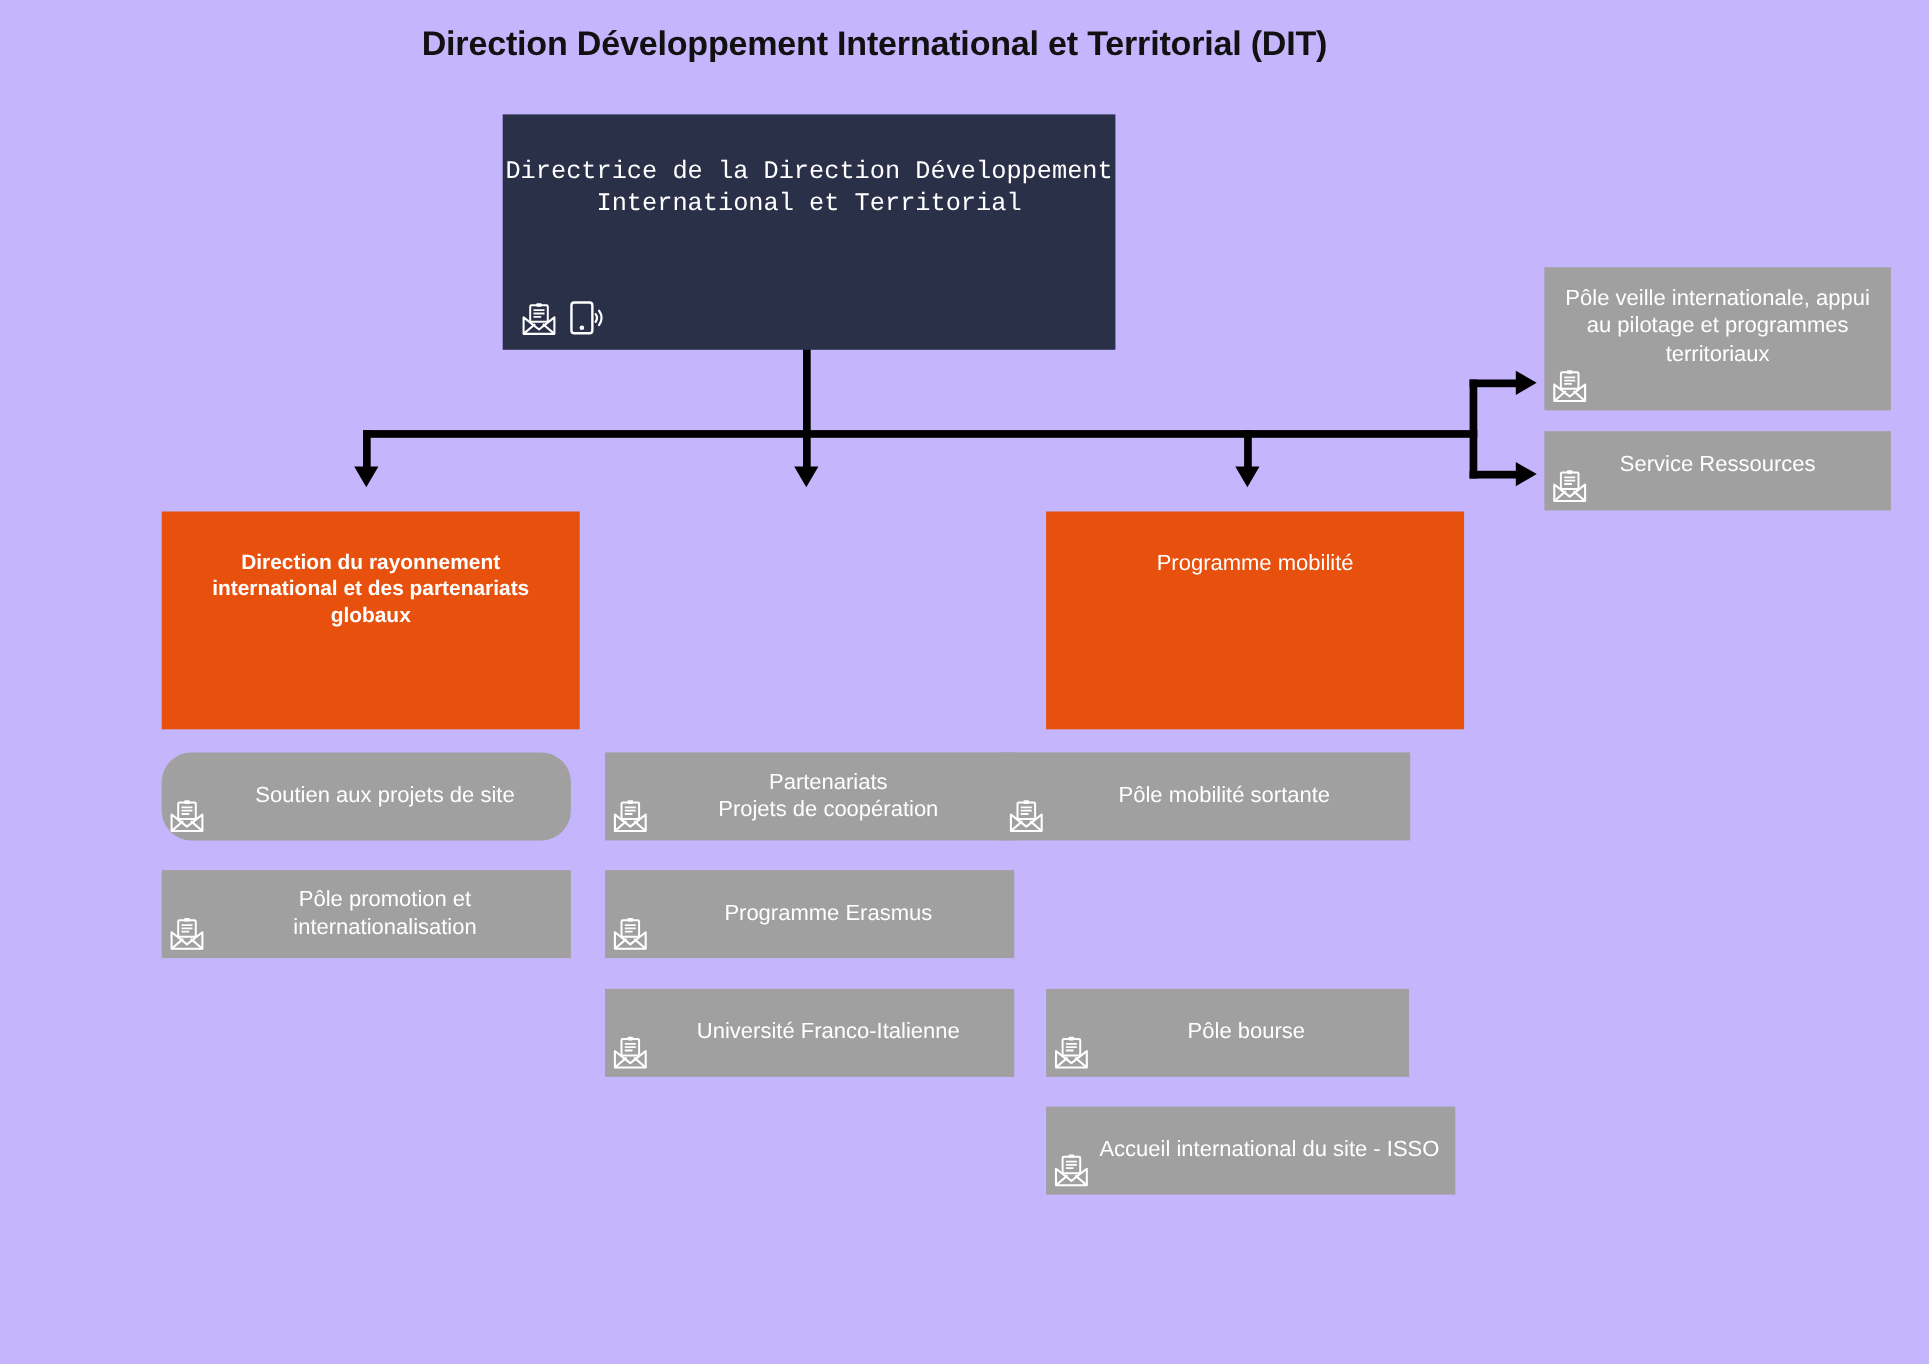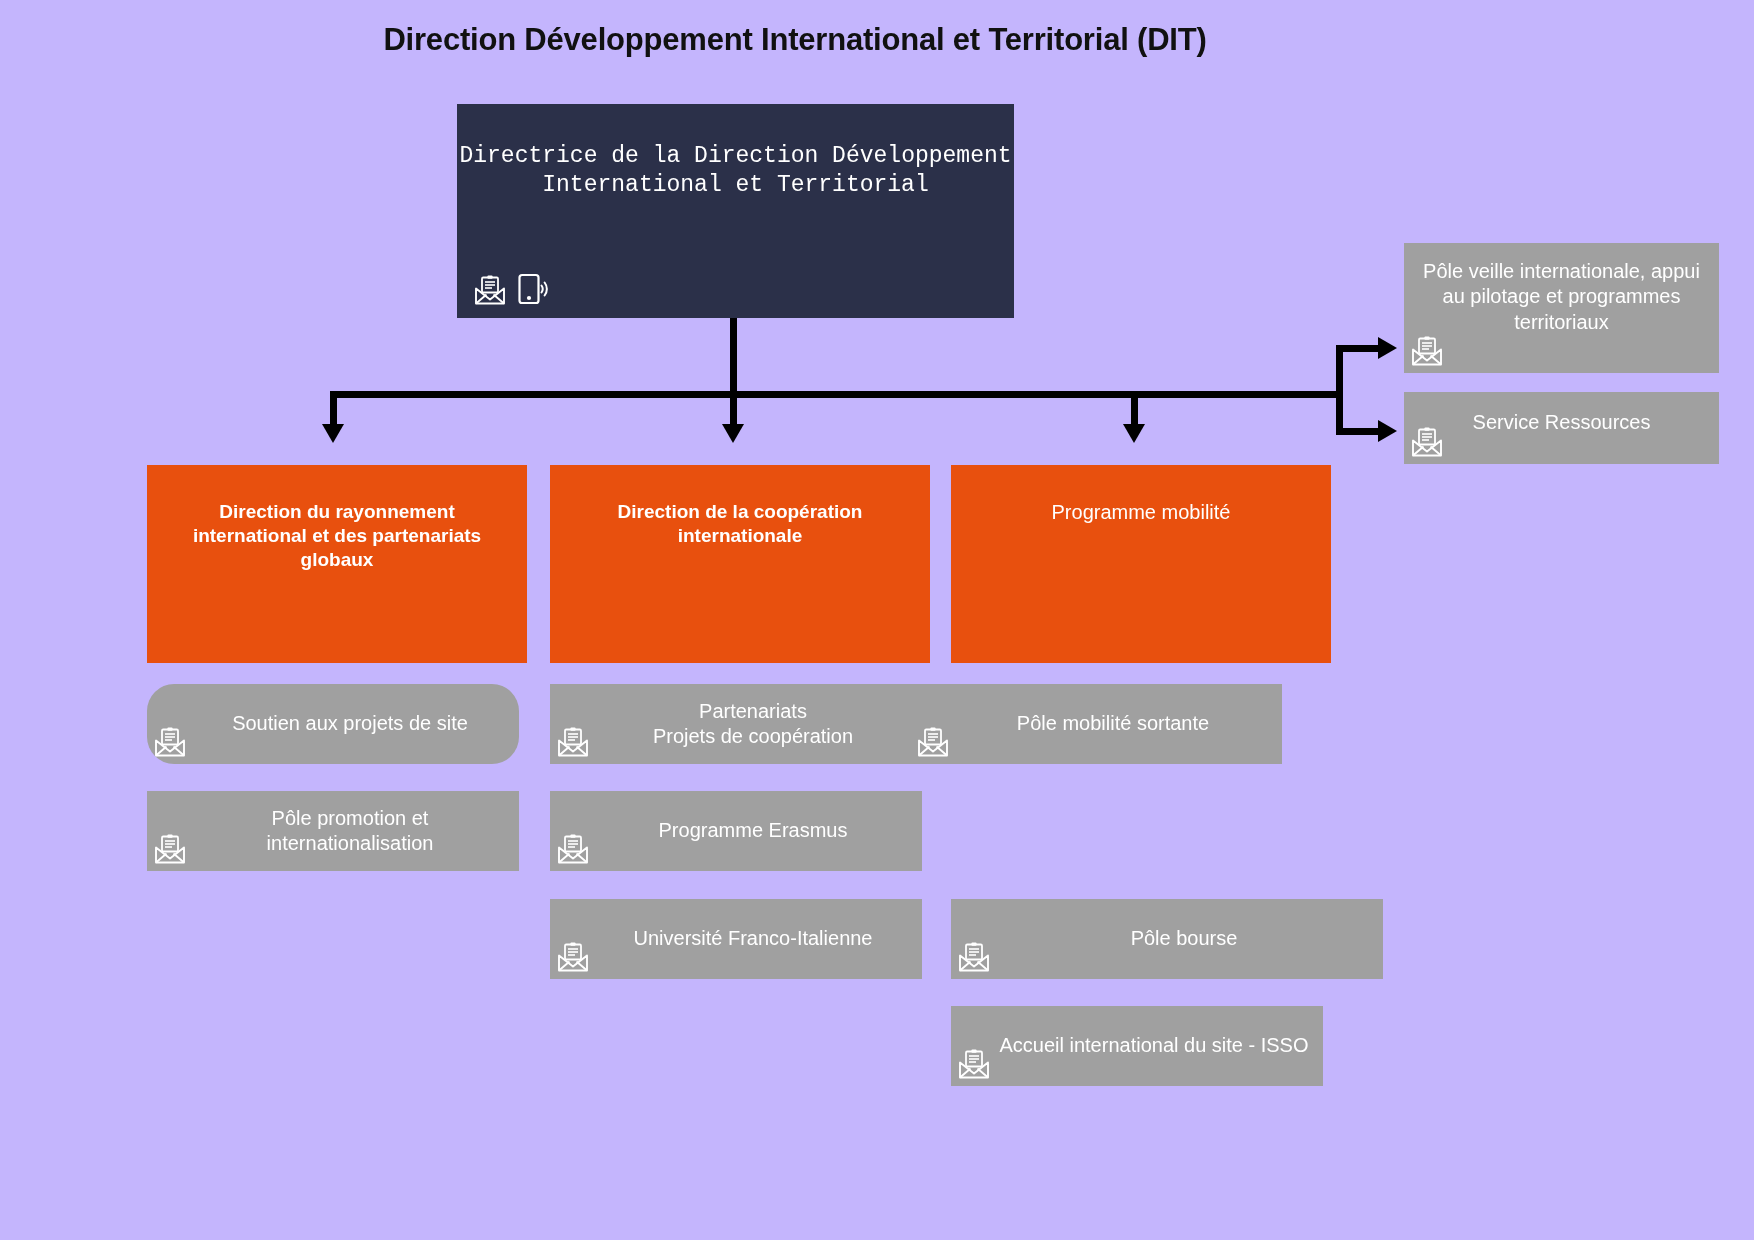--- a/index.html
+++ b/index.html
@@ -222,23 +222,20 @@
         <rect x="14.4" y="1.6" width="5.2" height="3.2" rx="1" fill="#fff"></rect>
         <line x1="12" y1="8" x2="22" y2="8" stroke="#fff" stroke-width="1.6"></line>
         <line x1="12" y1="11" x2="22" y2="11" stroke="#fff" stroke-width="1.6"></line>
         <line x1="12" y1="14" x2="19" y2="14" stroke="#fff" stroke-width="1.6"></line>
         <path d="M3 14.5 L3 29.5 L31 29.5 L31 14.5 L24 20 L17 25.5 L10 20 Z" stroke="#fff" stroke-width="1.9" fill="none" stroke-linejoin="round"></path>
         <path d="M3 29.5 L13.5 20.5 M31 29.5 L20.5 20.5" stroke="#fff" stroke-width="1.9" fill="none"></path>
       </svg>
     </span>
   </div>
 
-  <div class="node node-dir" style="left:550px; top:465px; width:380px; height:198px;">
-    <span class="label">Direction de la coopération internationale</span>
-  </div>
 
   <div class="node node-sub" style="left:550px; top:684px; width:372px; height:80px;">
     <span class="label">Partenariats
 Projets de coopération</span>
     <span class="icon icon-mail-sub">
       <svg width="34" height="34" viewBox="0 0 34 34" fill="none">
         <rect x="9" y="3.5" width="16" height="15" rx="1.2" stroke="#fff" stroke-width="1.8" fill="none"></rect>
         <rect x="14.4" y="1.6" width="5.2" height="3.2" rx="1" fill="#fff"></rect>
         <line x1="12" y1="8" x2="22" y2="8" stroke="#fff" stroke-width="1.6"></line>
         <line x1="12" y1="11" x2="22" y2="11" stroke="#fff" stroke-width="1.6"></line>
@@ -292,21 +289,21 @@
         <line x1="12" y1="8" x2="22" y2="8" stroke="#fff" stroke-width="1.6"></line>
         <line x1="12" y1="11" x2="22" y2="11" stroke="#fff" stroke-width="1.6"></line>
         <line x1="12" y1="14" x2="19" y2="14" stroke="#fff" stroke-width="1.6"></line>
         <path d="M3 14.5 L3 29.5 L31 29.5 L31 14.5 L24 20 L17 25.5 L10 20 Z" stroke="#fff" stroke-width="1.9" fill="none" stroke-linejoin="round"></path>
         <path d="M3 29.5 L13.5 20.5 M31 29.5 L20.5 20.5" stroke="#fff" stroke-width="1.9" fill="none"></path>
       </svg>
     </span>
   </div>
 
 
-  <div class="node node-sub" style="left:951px; top:899px; width:432px; height:80px;justify-content:center;">
+  <div class="node node-sub" style="left:951px; top:899px; width:330px; height:80px;justify-content:center;">
     <span class="label">Pôle bourse</span>
     <span class="icon icon-mail-sub">
       <svg width="34" height="34" viewBox="0 0 34 34" fill="none">
         <rect x="9" y="3.5" width="16" height="15" rx="1.2" stroke="#fff" stroke-width="1.8" fill="none"></rect>
         <rect x="14.4" y="1.6" width="5.2" height="3.2" rx="1" fill="#fff"></rect>
         <line x1="12" y1="8" x2="22" y2="8" stroke="#fff" stroke-width="1.6"></line>
         <line x1="12" y1="11" x2="22" y2="11" stroke="#fff" stroke-width="1.6"></line>
         <line x1="12" y1="14" x2="19" y2="14" stroke="#fff" stroke-width="1.6"></line>
         <path d="M3 14.5 L3 29.5 L31 29.5 L31 14.5 L24 20 L17 25.5 L10 20 Z" stroke="#fff" stroke-width="1.9" fill="none" stroke-linejoin="round"></path>
         <path d="M3 29.5 L13.5 20.5 M31 29.5 L20.5 20.5" stroke="#fff" stroke-width="1.9" fill="none"></path>

